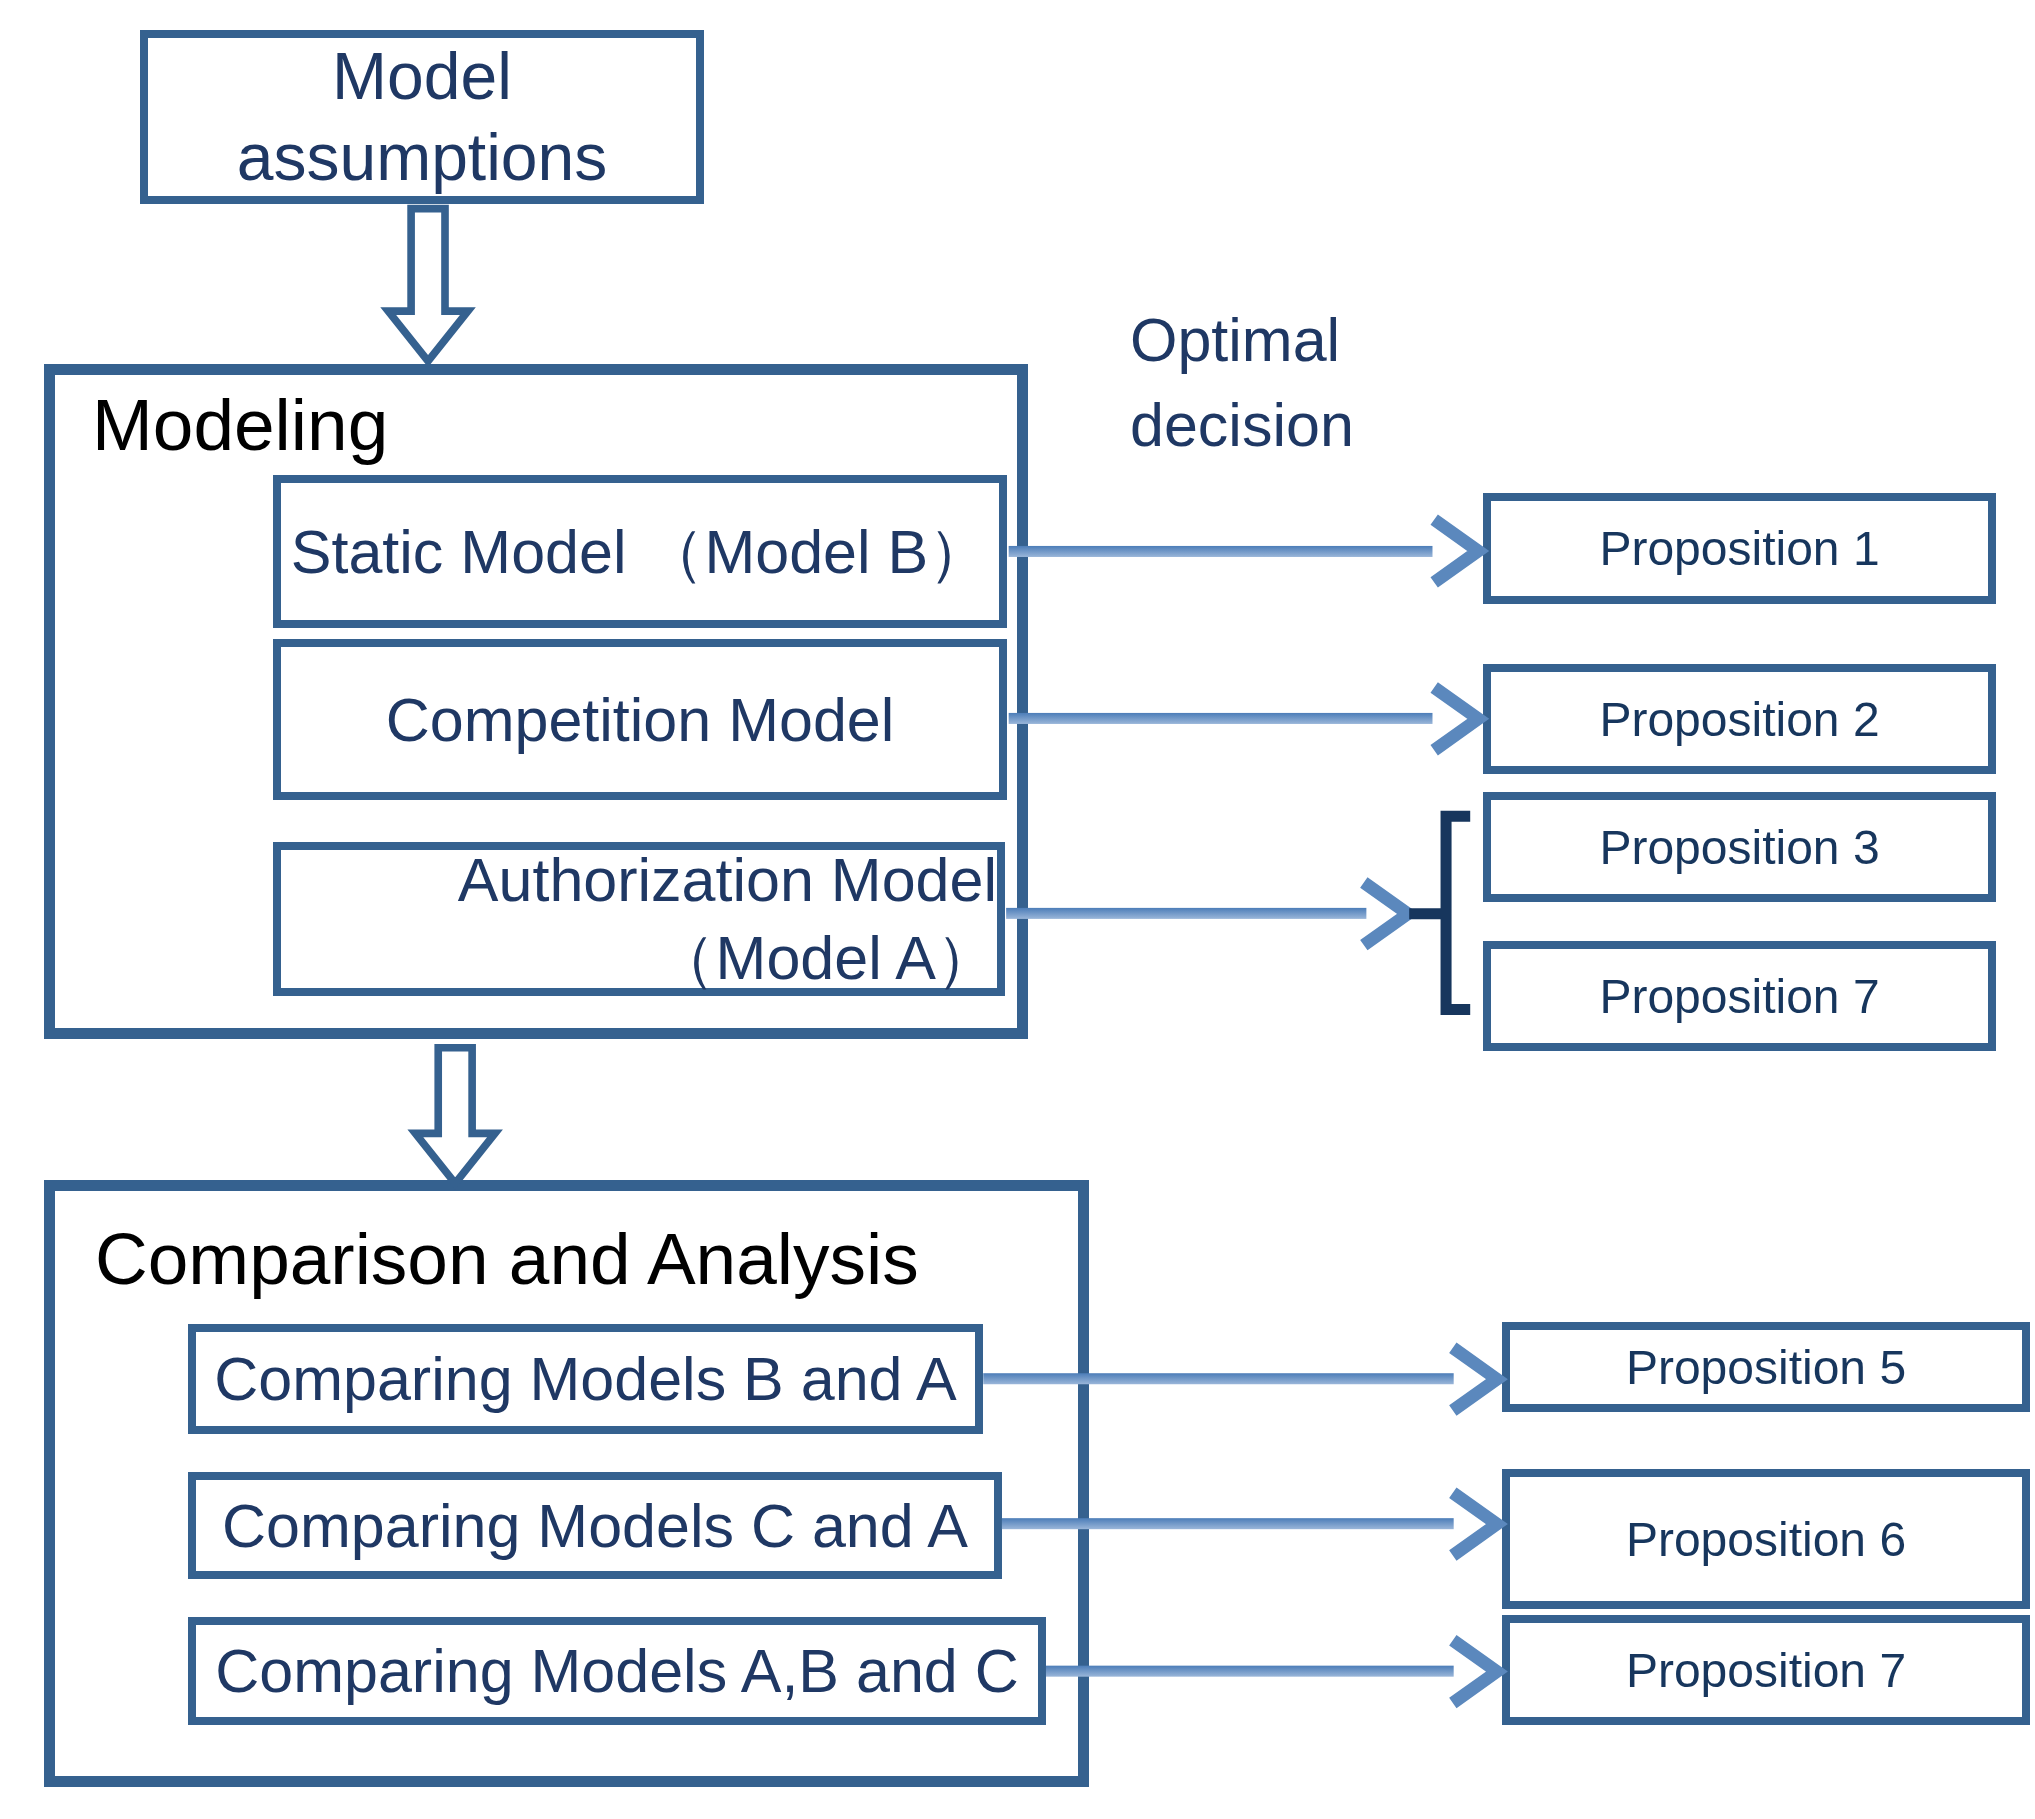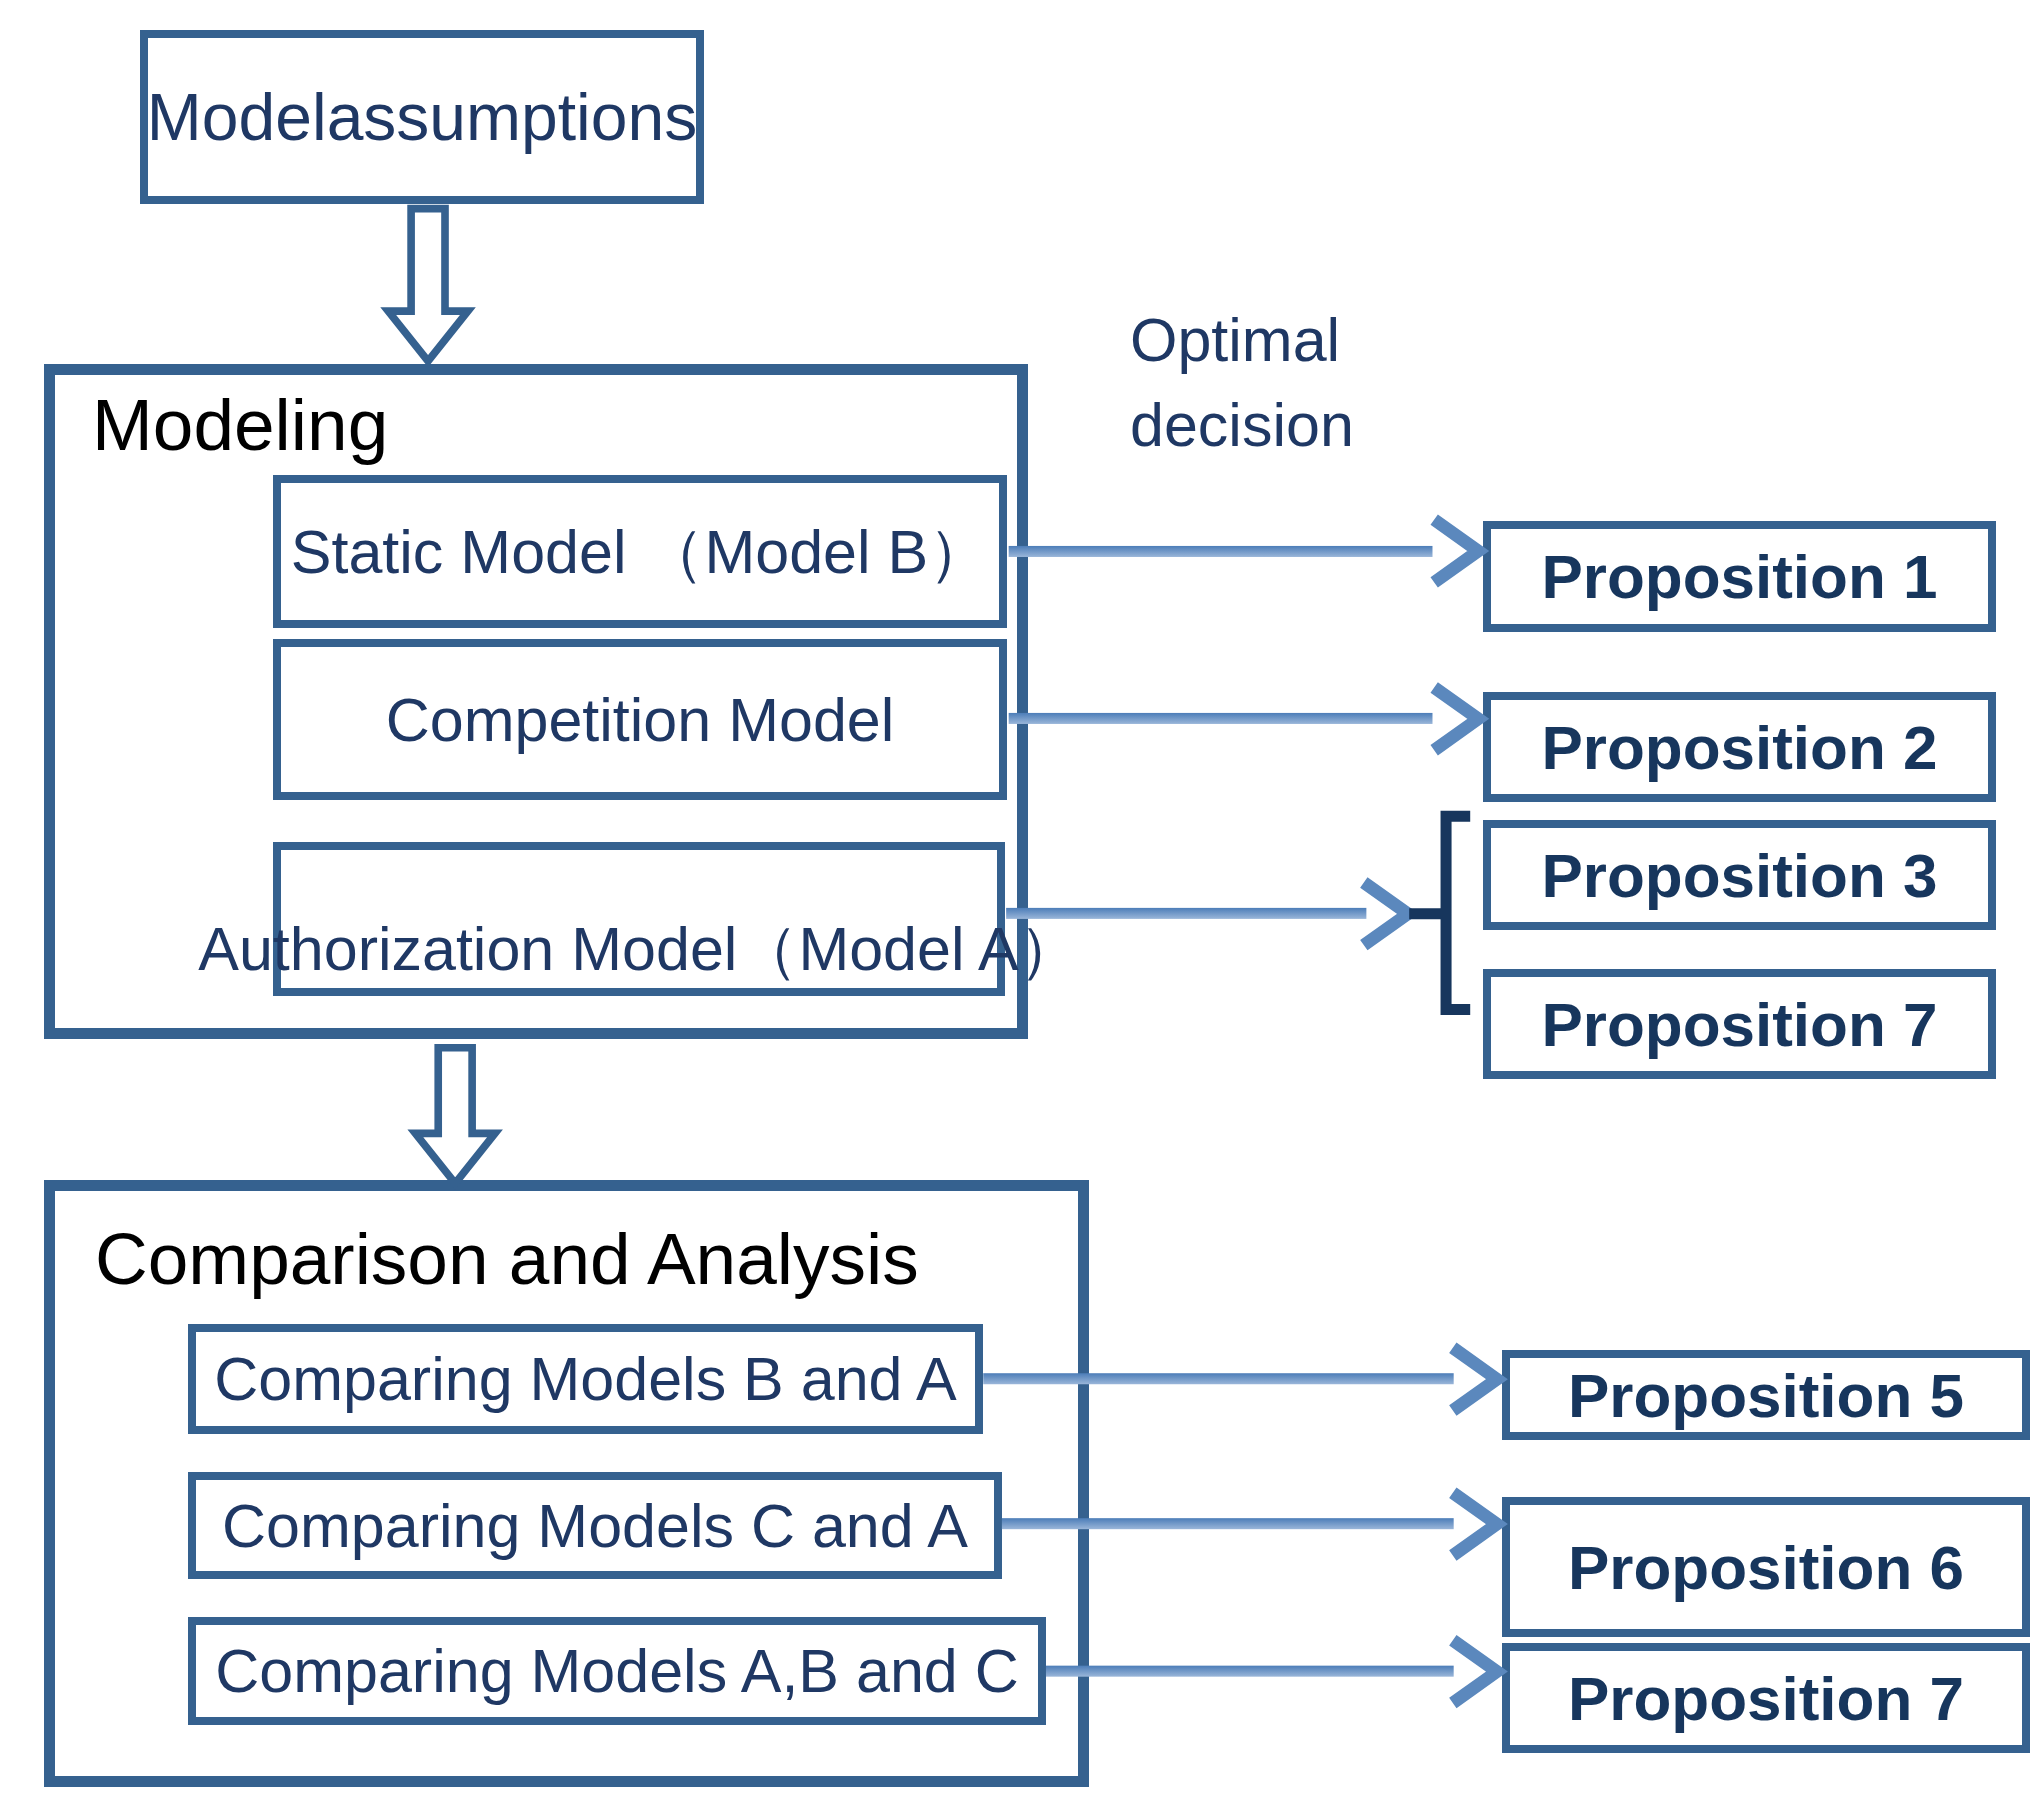--- a/index.html
+++ b/index.html
@@ -18,35 +18,35 @@
     background:#ffffff;
     font-family:"Liberation Sans", sans-serif;
     overflow:hidden;
   }
   .box{
     position:absolute;
     box-sizing:border-box;
     background:#ffffff;
     border:8.5px solid var(--border,#35618F);
     display:flex;
+    flex-direction:column;
     align-items:center;
     justify-content:center;
     text-align:center;
     color:var(--text-navy,#1F3864);
     white-space:nowrap;
   }
   .outer{
     border-width:11px;
     background:#ffffff;
   }
   .proposition{
-    font-weight:bold;
+    font-weight:normal;
     color:var(--text-bold-navy,#17365D);
-    font-size:62px;
-    margin-top:28px;
+    font-size:48px;
   }
   .section-title{
     position:absolute;
     color:var(--text-black,#000000);
     font-size:73px;
     line-height:1;
     white-space:nowrap;
   }
   .floating-label{
     position:absolute;

